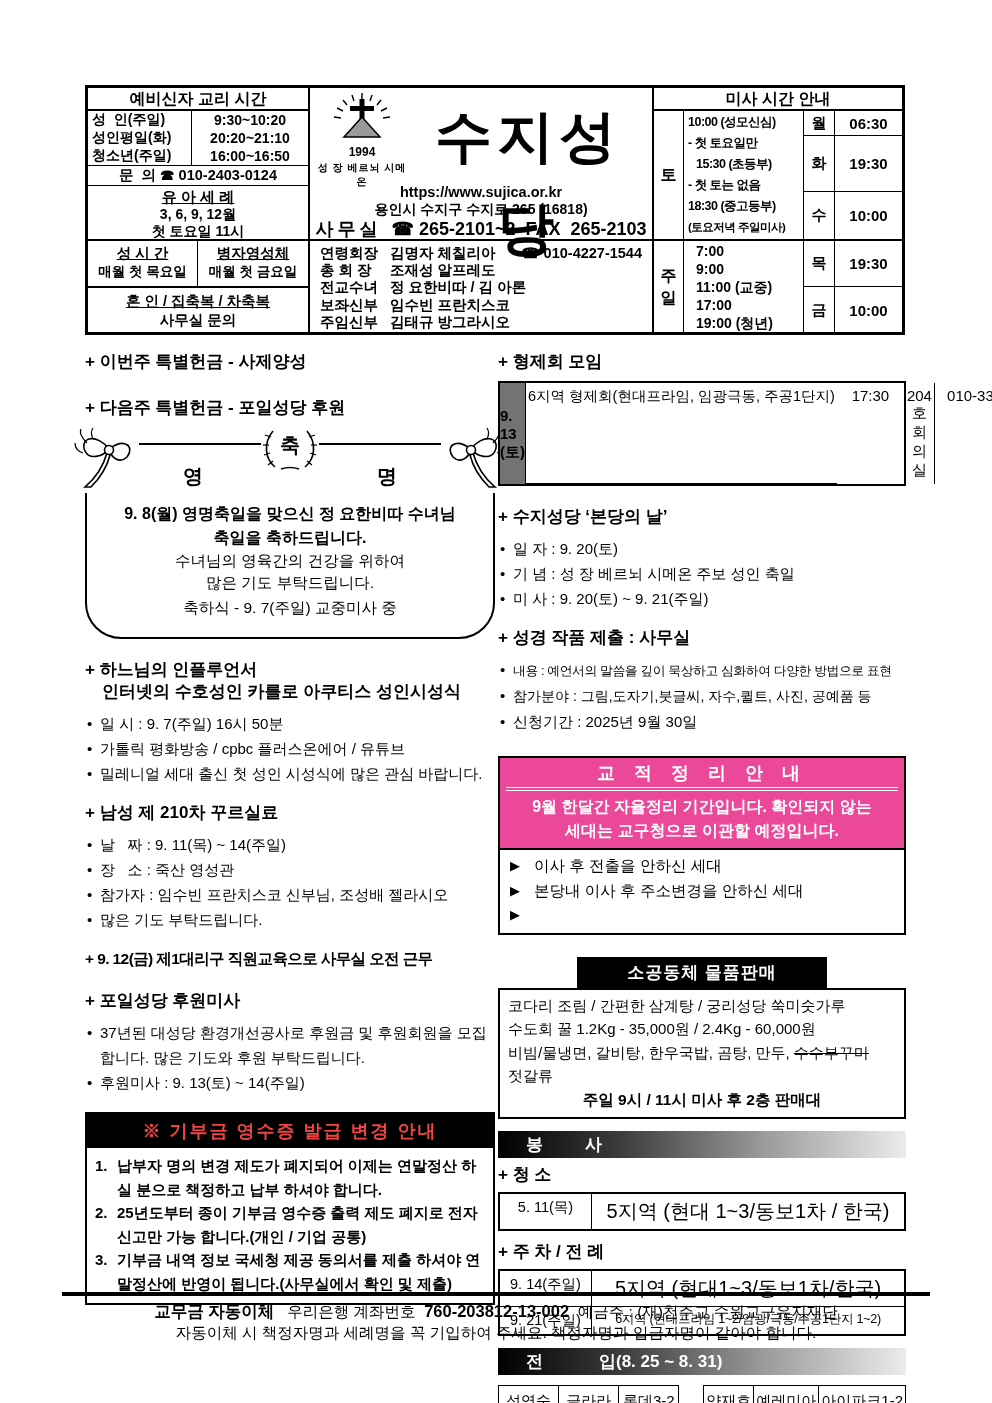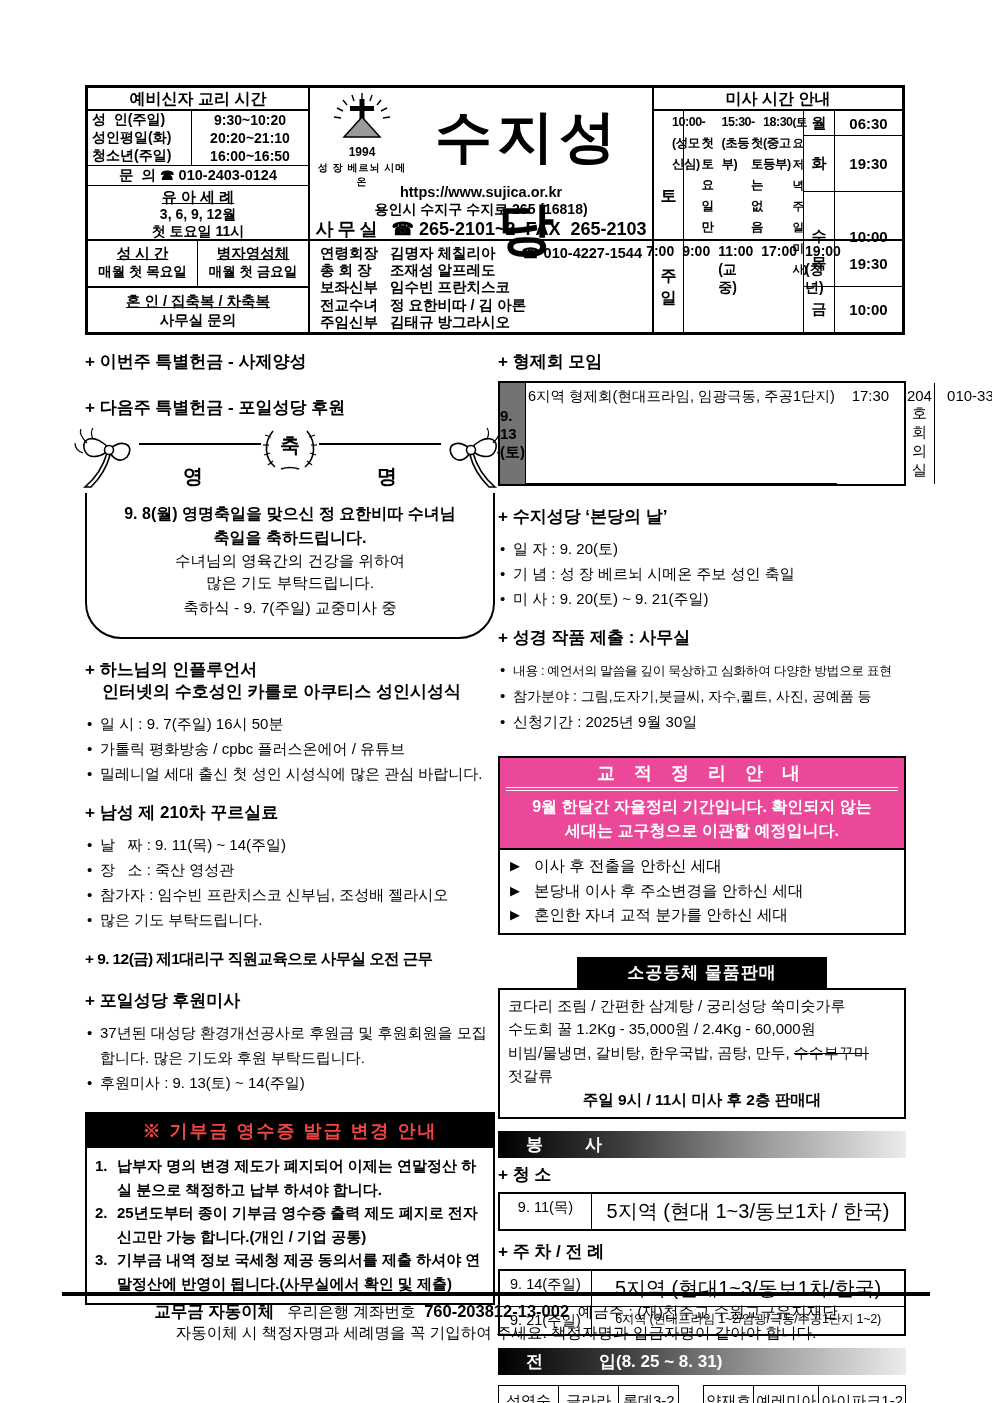--- a/index.html
+++ b/index.html
@@ -54,21 +54,21 @@
   .staff-row { line-height:17.2px; display:flex; }
   .staff-row .role { width:70px; }
   .staff-row .phone { margin-left:auto; padding-right:2px; }
 
   .mass-title { height:23px; line-height:22px; text-align:center; font-size:16px; border-bottom:2px solid #000; }
   .mass-row { flex:1; display:flex; }
   .day-cell { width:30px; border-right:1.5px solid #000; display:flex; align-items:center; justify-content:center;
               font-size:16px; text-align:center; }
   .day-cell.v { width:30px; line-height:22px; }
   .day-cell.v span { display:block; }
-  .times-cell { width:120px; border-right:1.5px solid #000; display:flex; flex-direction:row;
+  .times-cell { width:120px; border-right:1.5px solid #000; display:flex; flex-direction:column;
                 justify-content:center; padding:1px 12px 1px 4px; }
   .sat-line { font-size:12.5px; letter-spacing:-0.5px; line-height:21px; }
   .sat-line.ind { padding-left:8px; }
   .sat-line.tight { font-size:11.5px; }
   .sun-line { font-size:14px; line-height:18px; padding-left:8px; }
   .wk-col { flex:1; display:flex; flex-direction:column; }
   .wk-row { display:flex; flex:1; }
   .wk-row.bb { border-bottom:1.5px solid #000; }
   .wk-row .wd { width:31px; border-right:1.5px solid #000; display:flex; align-items:center; justify-content:center; font-size:15px; }
   .wk-row .wt { flex:1; display:flex; align-items:center; justify-content:center; font-size:15px;text-align:center; }
@@ -279,26 +279,26 @@
         <div class="staff-row">
           <span class="role">연령회장</span>
           <span>김명자 체칠리아</span>
           <span class="phone">☎ 010-4227-1544</span>
         </div>
         <div class="staff-row">
           <span class="role">총 회 장</span>
           <span>조재성 알프레도</span>
         </div>
         <div class="staff-row">
+          <span class="role">전교수녀</span>
+          <span>정 요한비따 / 김 아론</span>
+        </div>
+        <div class="staff-row">
           <span class="role">보좌신부</span>
           <span>임수빈 프란치스코</span>
-        </div>
-        <div class="staff-row">
-          <span class="role">전교수녀</span>
-          <span>정 요한비따 / 김 아론</span>
         </div>
         <div class="staff-row">
           <span class="role">주임신부</span>
           <span>김태규 방그라시오</span>
         </div>
       </div>
     </div>
 
     <div class="c3">
       <div class="mass-row">
@@ -486,21 +486,20 @@
       <div class="rec-item">
           <span class="arr">▶</span>
           <span>이사 후 전출을 안하신 세대</span>
         </div>
       <div class="rec-item">
           <span class="arr">▶</span>
           <span>본당내 이사 후 주소변경을 안하신 세대</span>
         </div>
       <div class="rec-item">
           <span class="arr">▶</span>
-          <span>혼인한 자녀 교적 분가를 안하신 세대</span>
         </div>
     </div>
   </div>
 
   <div class="sales-head">소공동체 물품판매</div>
   <div class="sales-box">
     <div>코다리 조림 / 간편한 삼계탕 / 궁리성당 쑥미숫가루</div>
     <div>수도회 꿀 1.2Kg - 35,000원 / 2.4Kg - 60,000원</div>
     <div><span>비빔/물냉면, 갈비탕, 한우국밥, 곰탕, 만두, </span><span class="strike">수수부꾸미</span></div>
     <div>젓갈류</div>
@@ -509,21 +508,21 @@
 
   <div class="banner mt12">
     <span>봉</span>
       <span class="sp1"></span>
       <span>사</span>
   </div>
 
   <div class="ph mt6">+ 청 소</div>
   <div class="mini-tbl mt6">
     <div class="mini-row">
-      <div class="dt">9. 11(목)</div>
+      <div class="dt">5. 11(목)</div>
       <div class="ar">5지역 (현대 1~3/동보1차 / 한국)</div>
     </div>
   </div>
 
   <div class="ph mt10">+ 주 차 / 전 례</div>
   <div class="mini-tbl mt6">
     <div class="mini-row">
       <div class="dt">9. 14(주일)</div>
       <div class="ar">5지역 (현대1~3/동보1차/한국)</div>
     </div>

